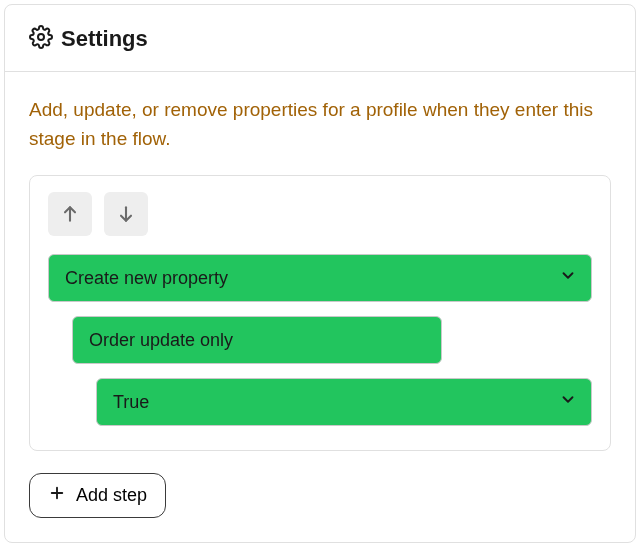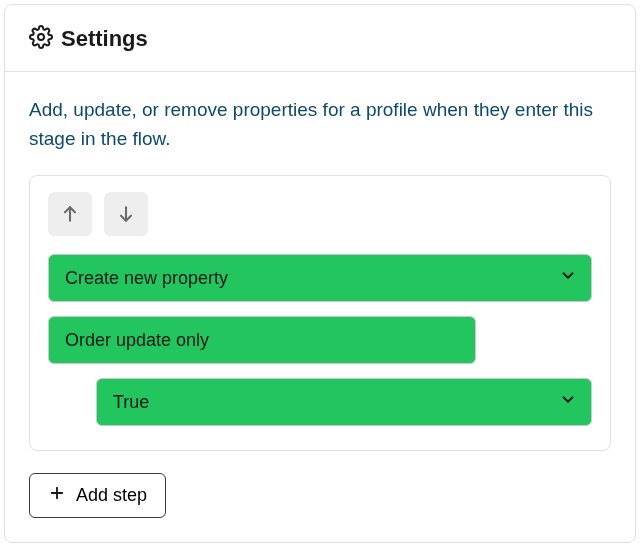--- a/index.html
+++ b/index.html
@@ -35,21 +35,21 @@
       font-size: 22px;
       font-weight: 700;
     }
     .body {
       padding: 24px;
     }
     .description {
       font-size: 19px;
       line-height: 1.5;
       margin-bottom: 22px;
-      color: #0c4a6e;
+      color: #a16207;
     }
     .step-card {
       border: 1px solid #e0e0e0;
       border-radius: 8px;
       padding: 16px 18px 20px 18px;
       margin-bottom: 22px;
     }
     .arrow-row {
       display: flex;
       gap: 12px;
@@ -100,32 +100,33 @@
       right: 14px;
       top: 50%;
       transform: translateY(-50%);
       pointer-events: none;
     }
     .select .chevron svg {
       width: 18px;
       height: 18px;
     }
     .prop-name {
-      width: 428px;
+      width: 370px;
+      margin-left: 24px;
     }
     .prop-type {
       flex: 1;
     }
     .add-step {
       display: inline-flex;
       align-items: center;
       gap: 10px;
       border: 1px solid #3a3a3a;
       background: #fff;
-      border-radius: 6px;
+      border-radius: 12px;
       padding: 10px 18px;
       font-size: 18px;
       cursor: pointer;
       font-family: inherit;
     }
     .add-step svg {
       width: 18px;
       height: 18px;
     }
   </style>

